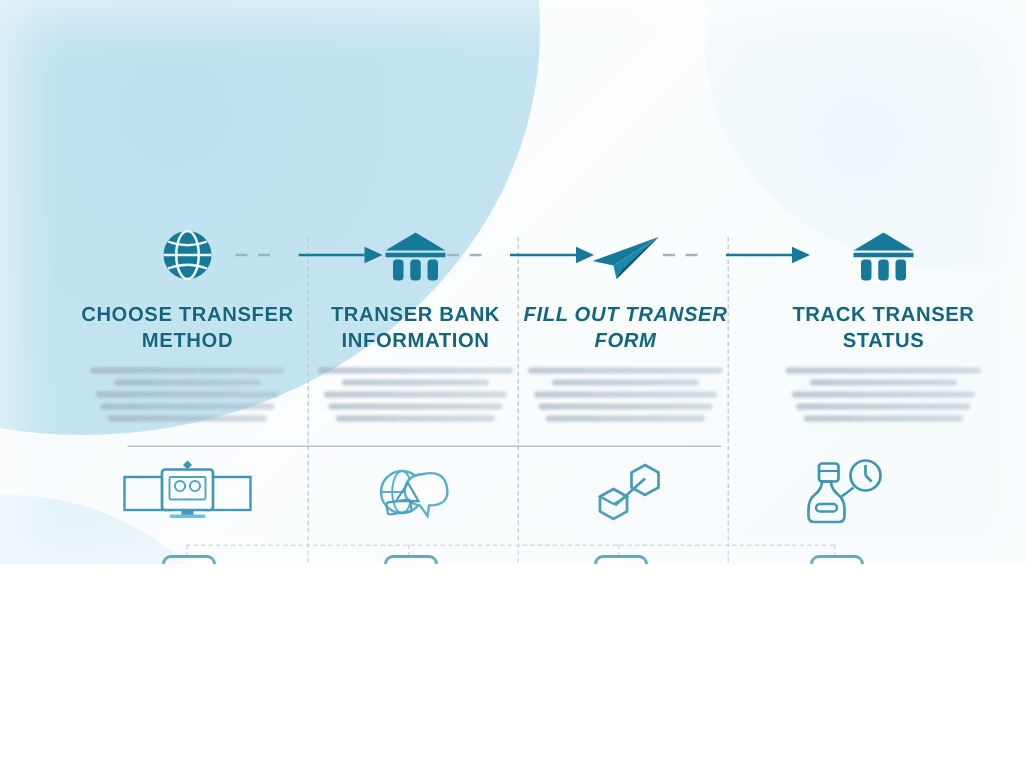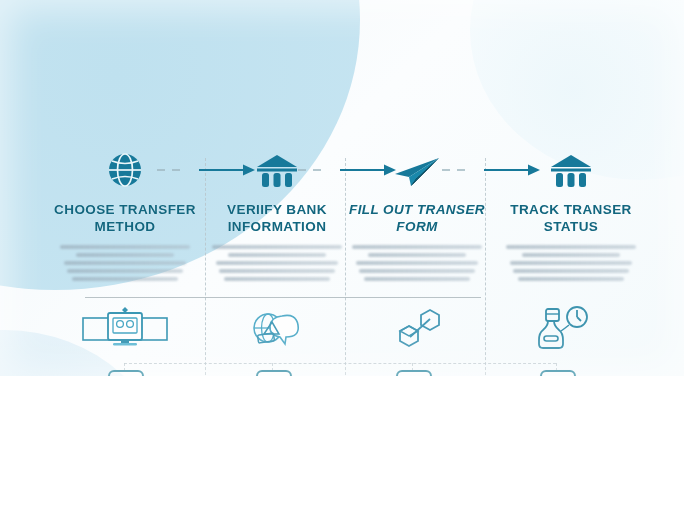--- a/index.html
+++ b/index.html
@@ -210,21 +210,21 @@
   <div class="step" style="left:197px;">
     <div class="step-icon">
       <svg width="44" height="40" viewBox="0 0 44 40">
         <polygon points="22,5 42,17 2,17" fill="#17799a"></polygon>
         <rect x="2" y="18.5" width="40" height="3" fill="#17799a"></rect>
         <rect x="7" y="23" width="7" height="14" rx="2.5" fill="#17799a"></rect>
         <rect x="18.5" y="23" width="7" height="14" rx="2.5" fill="#17799a"></rect>
         <rect x="30" y="23" width="7" height="14" rx="2.5" fill="#17799a"></rect>
       </svg>
     </div>
-    <div class="step-title">VERIIFY BANK INFORMATION</div>
+    <div class="step-title">TRANSER BANK INFORMATION</div>
     <div class="step-body">
       <span class="sr">Illegible blurred placeholder paragraph, four lines</span>
       <div class="blur-line l1"></div>
       <div class="blur-line l2"></div>
       <div class="blur-line l3"></div>
       <div class="blur-line l4"></div>
       <div class="blur-line l5"></div>
     </div>
   </div>
 
@@ -241,21 +241,21 @@
     <div class="step-body">
       <span class="sr">Illegible blurred placeholder paragraph, four lines</span>
       <div class="blur-line l1"></div>
       <div class="blur-line l2"></div>
       <div class="blur-line l3"></div>
       <div class="blur-line l4"></div>
       <div class="blur-line l5"></div>
     </div>
   </div>
 
-  <div class="step" style="left:491px;">
+  <div class="step" style="left:509px;">
     <div class="step-icon">
       <svg width="44" height="40" viewBox="0 0 44 40">
         <polygon points="22,5 42,17 2,17" fill="#17799a"></polygon>
         <rect x="2" y="18.5" width="40" height="3" fill="#17799a"></rect>
         <rect x="7" y="23" width="7" height="14" rx="2.5" fill="#17799a"></rect>
         <rect x="18.5" y="23" width="7" height="14" rx="2.5" fill="#17799a"></rect>
         <rect x="30" y="23" width="7" height="14" rx="2.5" fill="#17799a"></rect>
       </svg>
     </div>
     <div class="step-title">TRACK TRANSER STATUS</div>

